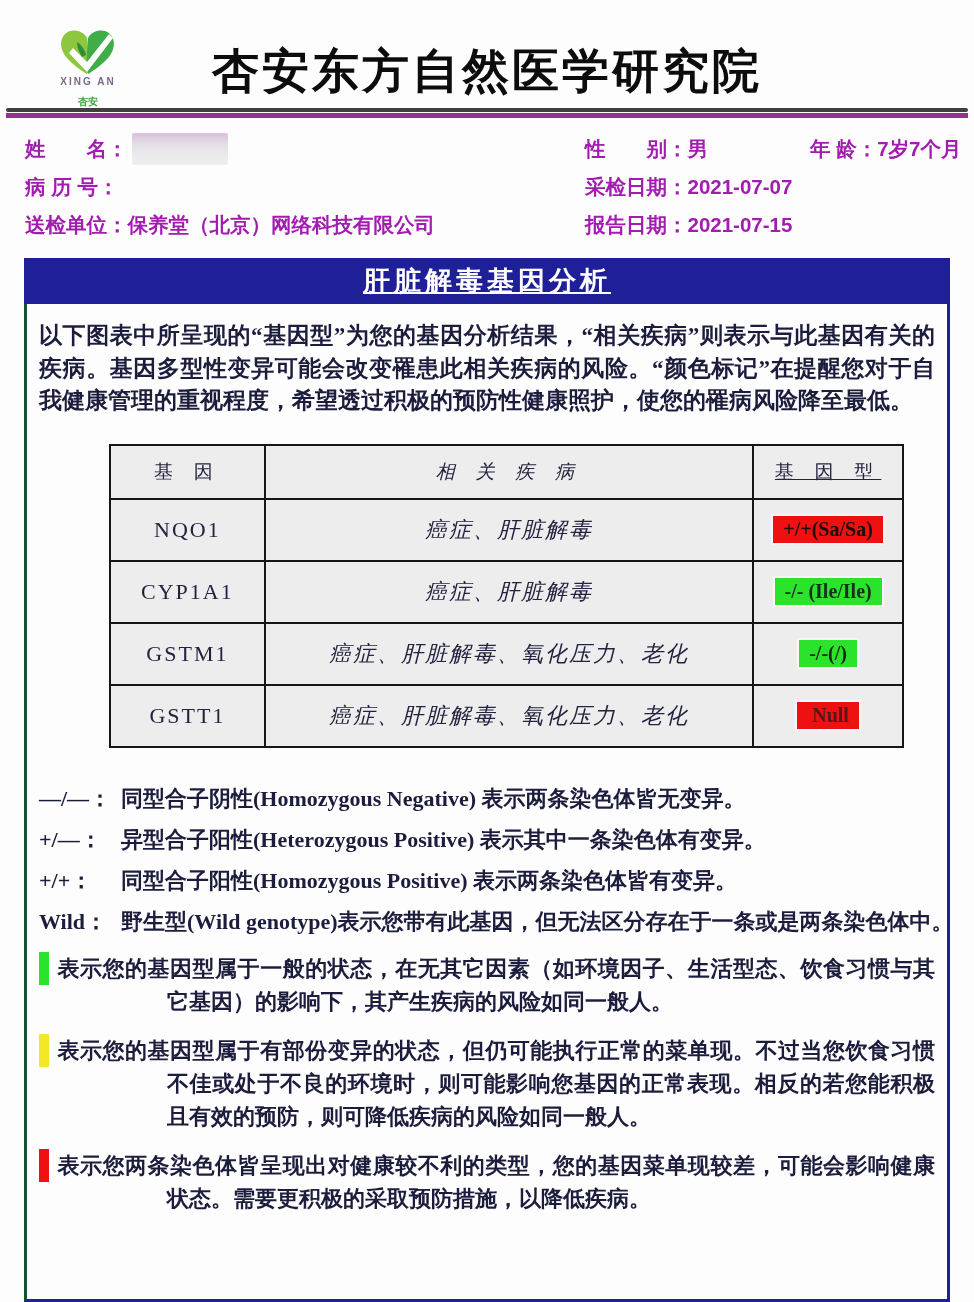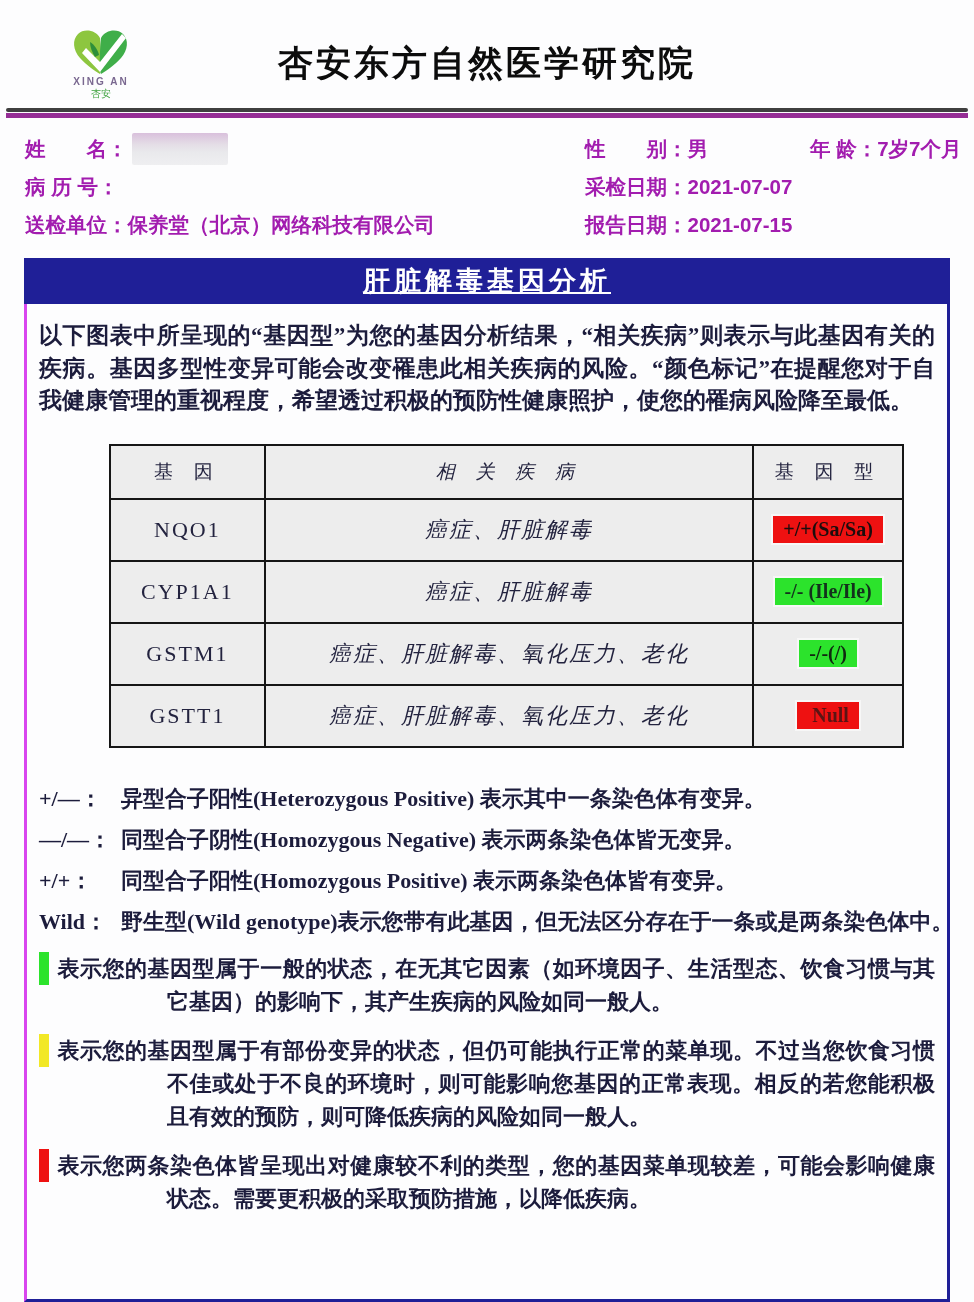--- a/index.html
+++ b/index.html
@@ -5,26 +5,26 @@
   * { margin:0; padding:0; box-sizing:border-box; }
   html,body { background:#ffffff; }
   .page {
     position:relative; width:974px; height:1302px; margin:0 auto;
     background:#fdfdfe; overflow:hidden;
     font-family:"Liberation Sans","DejaVu Sans",sans-serif;
     color:#16162e;
   }
   
   .header { position:relative; height:108px; }
-  .logo { position:absolute; left:53px; top:28px; width:96px; text-align:center; }
+  .logo { position:absolute; left:40px; top:28px; width:96px; text-align:center; }
   .logo svg { display:block; margin:0 auto; }
   .logo-caption { font-size:10px; letter-spacing:2px; color:#7a6890; font-weight:bold; }
-  .logo-brand { font-size:10px; color:#3fa23f; font-weight:normal; }
+  .logo-brand { font-size:10px; color:#3fa23f; font-weight:bold;margin-top:8px; }
   .page-title {
-    text-align:center; padding-top:40px; font-size:35px; font-weight:bold;
+    text-align:center; padding-top:40px; font-size:47px; font-weight:bold;
     letter-spacing:3px; color:#0c0c0c;
   }
   .rule-dark   { height:4px; background:#3f3f3f; margin:0 6px; border-radius:2px; }
   .rule-purple { height:5px; background:#952e95; margin:1px 6px 0; }
 
   
   .info { display:flex; padding:12px 0 6px 25px; font-size:20.5px; font-weight:bold; color:#a21caf; }
   .info-col-left { width:560px; }
   .info-col-mid  { width:225px; }
   .info-col-right{ flex:1; }
@@ -35,42 +35,42 @@
     filter:blur(0.4px);
   }
 
   
   .section-banner {
     margin:8px 24px 0; height:46px; line-height:46px; text-align:center;
     background:#1f1f97; color:#ffffff; font-size:27px; font-weight:bold; letter-spacing:4px;text-decoration:underline;
   }
   .content-box {
     margin:0 24px; height:998px; overflow:hidden;
-    border-left:3px solid #d946ef; border-right:3px solid #1f1f97; border-bottom:3px solid #1f1f97;
+    border-left:3px solid #14532d; border-right:3px solid #1f1f97; border-bottom:3px solid #1f1f97;
     background:#fdfdfe; padding:12px 10px 0;
   }
   .intro {
     margin:4px 2px 0; font-family:"Liberation Serif","DejaVu Serif",serif;
     font-size:23px; line-height:1.42; color:#1c1c3c; font-weight:bold; text-align:justify;
   }
 
   
   table.genes {
     margin:26px 0 0 72px; border-collapse:collapse; width:795px;
     font-family:"Liberation Serif","DejaVu Serif",serif;
   }
   table.genes td {
     border:2px solid #161616; background:#ededed; text-align:center;
     font-size:22px; color:#23233f; padding:0 4px;
   }
   tr.thead td { height:54px; letter-spacing:8px; font-size:19px; }
   tr.grow td { height:62px; letter-spacing:2px; }
   td.c-gene { width:155px; letter-spacing:1px; }
   td.c-dis  { width:490px;font-style:italic; }
-  td.c-type { width:150px; }
+  td.c-type { width:150px;text-decoration:underline; }
   .badge {
     display:inline-block; padding:2px 10px; font-weight:bold; font-size:20px;
     font-family:"Liberation Serif","DejaVu Serif",serif; letter-spacing:0;
     box-shadow:0 0 0 2px rgba(255,255,255,.55);
   }
 
   
   .legend { margin:36px 2px 0; font-family:"Liberation Serif","DejaVu Serif",serif; }
   .legend-item { margin-bottom:12px; font-size:22px; line-height:29px; color:#1c1c3c; font-weight:bold; white-space:nowrap; }
   .legend-term { display:inline-block; min-width:74px; margin-right:8px; }
@@ -170,24 +170,24 @@
         <tr class="grow">
           <td class="c-gene">GSTT1</td>
           <td class="c-dis">癌症、肝脏解毒、氧化压力、老化</td>
           <td class="c-type"><span class="badge" style="background-color: rgb(238, 17, 17); color: rgb(92, 20, 20); padding-left: 15px;">Null</span></td>
         </tr>
       </tbody>
     </table>
 
     <div class="legend">
       <div class="legend-item">
+        <span class="legend-term">—/—：</span><span>同型合子阴性(Homozygous Negative) 表示两条染色体皆无变异。</span>
+      </div>
+      <div class="legend-item">
         <span class="legend-term">+/—：</span><span>异型合子阳性(Heterozygous Positive) 表示其中一条染色体有变异。</span>
-      </div>
-      <div class="legend-item">
-        <span class="legend-term">—/—：</span><span>同型合子阴性(Homozygous Negative) 表示两条染色体皆无变异。</span>
       </div>
       <div class="legend-item">
         <span class="legend-term">+/+：</span><span>同型合子阳性(Homozygous Positive) 表示两条染色体皆有变异。</span>
       </div>
       <div class="legend-item">
         <span class="legend-term">Wild：</span><span>野生型(Wild genotype)表示您带有此基因，但无法区分存在于一条或是两条染色体中。</span>
       </div>
     </div>
 
     <p class="marker">

